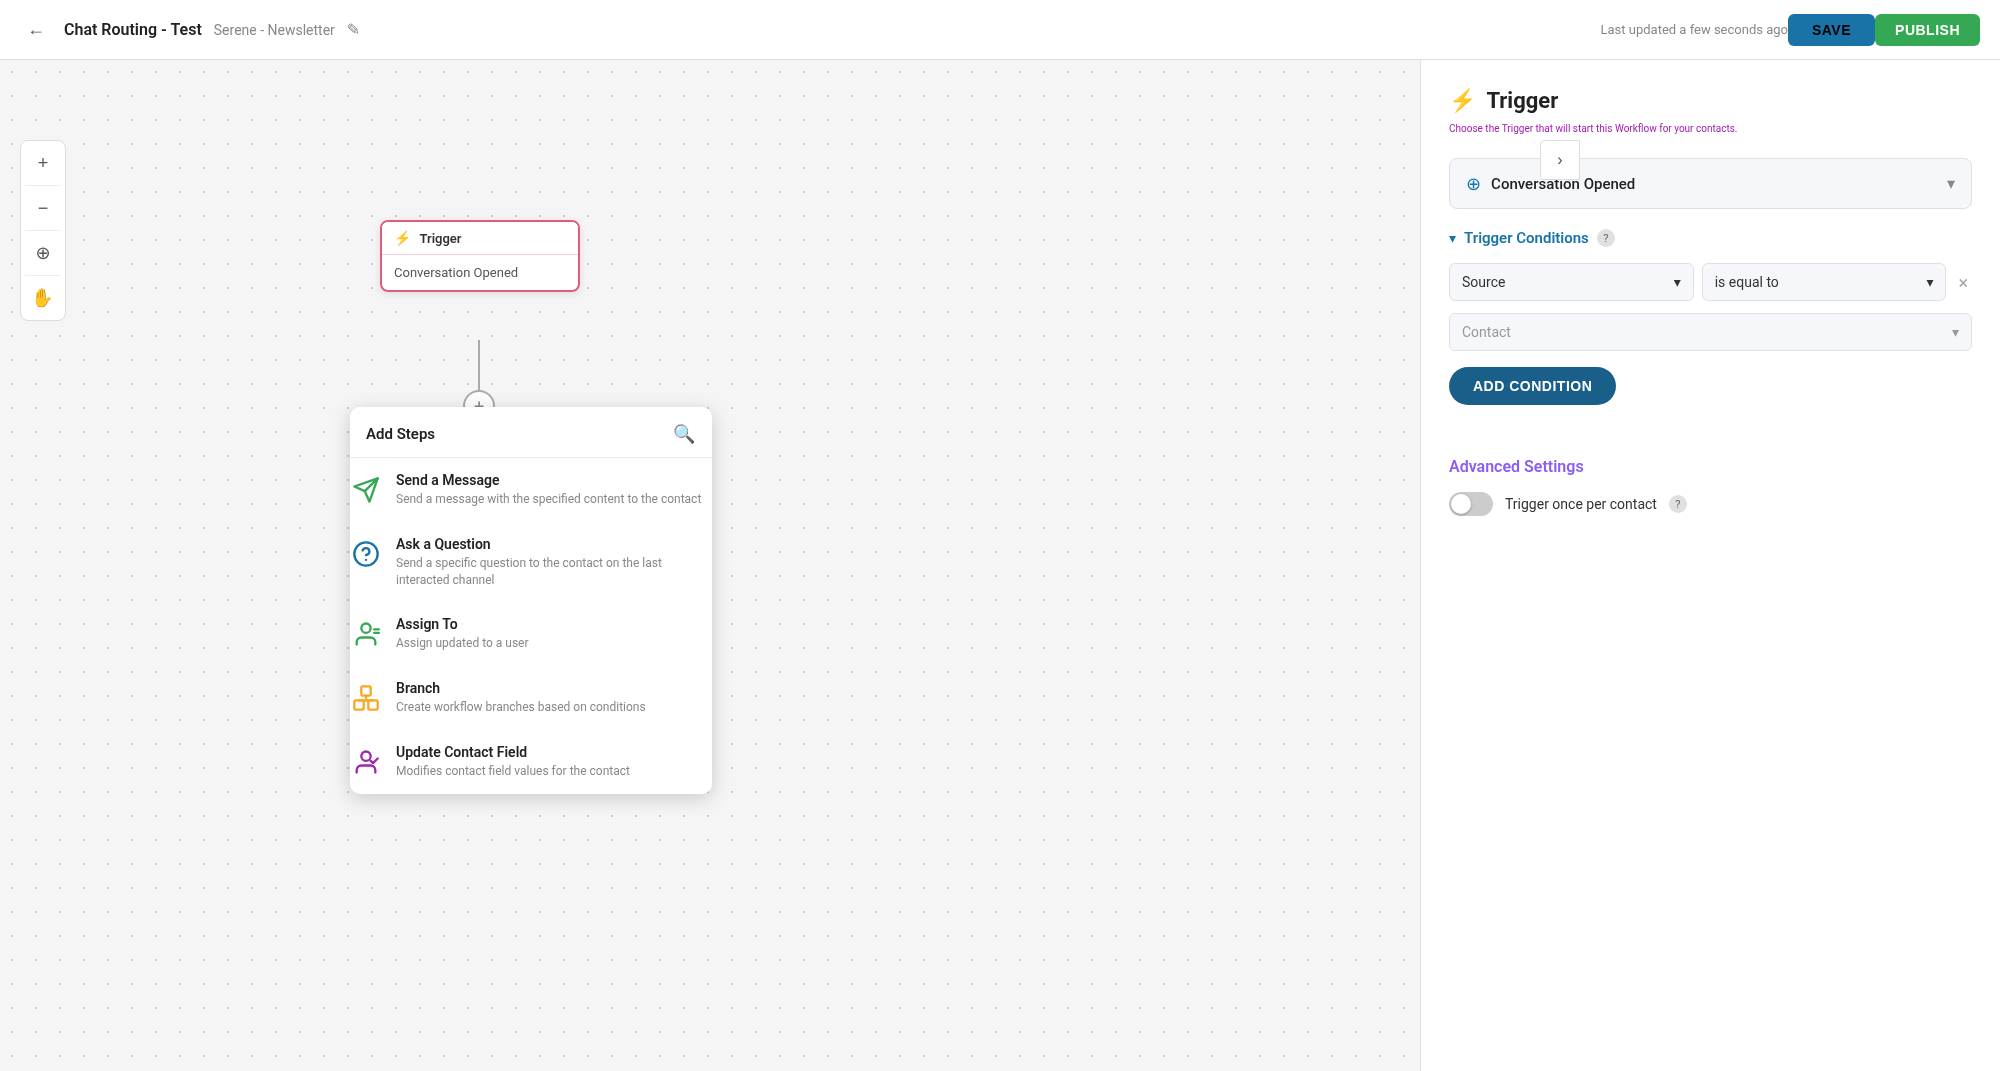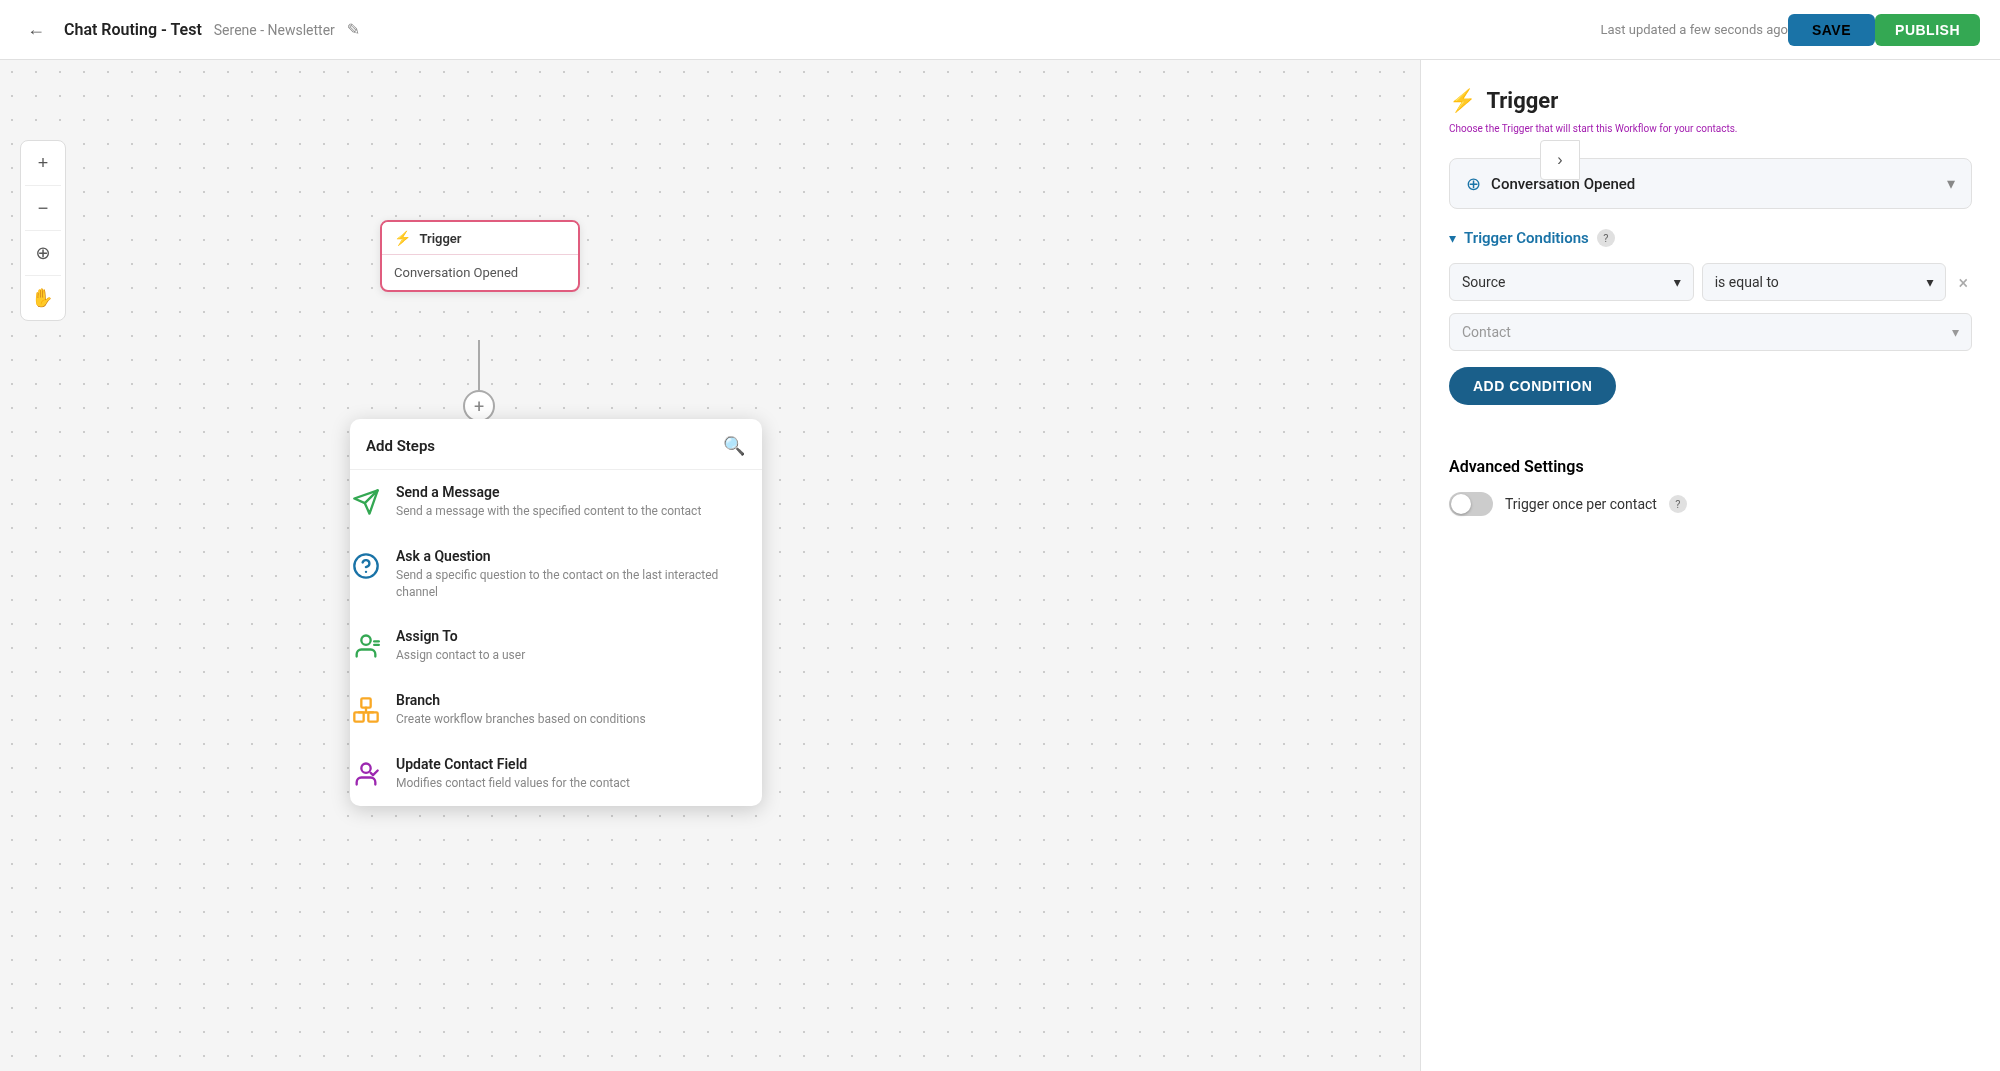--- a/index.html
+++ b/index.html
@@ -74,22 +74,22 @@
       position: absolute; top: 330px; left: 463px;
       width: 32px; height: 32px; border-radius: 50%;
       background: #fff; border: 2px solid #aaa;
       display: flex; align-items: center; justify-content: center;
       font-size: 18px; color: #888; cursor: pointer;
       z-index: 5;
     }
 
     
     .add-steps-panel {
-      position: absolute; top: 359px; left: 350px;
-      width: 412px; background: #fff; border-radius: 10px;
+      position: absolute; top: 347px; left: 350px;
+      width: 362px; background: #fff; border-radius: 10px;
       box-shadow: 0 4px 20px rgba(0,0,0,0.18); z-index: 20;
       overflow: hidden;
     }
     .add-steps-header {
       display: flex; align-items: center; justify-content: space-between;
       padding: 16px 16px 12px 16px; border-bottom: 1px solid #eee;
     }
     .add-steps-title { font-size: 15px; font-weight: 600; color: #222; }
     .search-icon-btn { background: none; border: none; cursor: pointer; color: #888; font-size: 18px; }
     .step-item {
@@ -157,21 +157,21 @@
 
     
     .add-condition-btn {
       background: #1a5f8a; color: #fff; border: none; border-radius: 24px;
       padding: 11px 24px; font-size: 14px; font-weight: 600; cursor: pointer;
       letter-spacing: 0.5px; margin-bottom: 32px;
     }
 
     
     .advanced-settings { margin-top: 20px; }
-    .advanced-title { font-size: 16px; font-weight: 600; color: #000000; margin-bottom: 16px; }
+    .advanced-title { font-size: 16px; font-weight: 600; color: #8b5cf6; margin-bottom: 16px; }
     .toggle-row { display: flex; align-items: center; gap: 12px; }
     .toggle {
       width: 44px; height: 24px; background: #ccc; border-radius: 12px;
       position: relative; cursor: pointer; flex-shrink: 0;
     }
     .toggle-knob {
       width: 20px; height: 20px; background: #fff; border-radius: 50%;
       position: absolute; top: 2px; left: 2px;
       box-shadow: 0 1px 3px rgba(0,0,0,0.3);
     }
@@ -270,21 +270,21 @@
       <div class="step-item-icon icon-assign">
         <svg width="28" height="28" viewBox="0 0 24 24" fill="none" stroke="#34a853" stroke-width="2" stroke-linecap="round" stroke-linejoin="round">
           <path d="M20 21v-2a4 4 0 0 0-4-4H8a4 4 0 0 0-4 4v2"></path>
           <circle cx="12" cy="7" r="4"></circle>
           <line x1="19" y1="8" x2="23" y2="8"></line>
           <line x1="23" y1="11" x2="19" y2="11"></line>
         </svg>
       </div>
       <div class="step-item-content">
         <div class="step-item-title">Assign To</div>
-        <div class="step-item-desc">Assign contact to a user</div>
+        <div class="step-item-desc">Assign updated to a user</div>
       </div>
     </div>
 
     <div class="step-item">
       <div class="step-item-icon icon-branch">
         <svg width="28" height="28" viewBox="0 0 24 24" fill="none" stroke="#f9a825" stroke-width="2" stroke-linecap="round" stroke-linejoin="round">
           <rect x="2" y="14" width="8" height="8" rx="1" ry="1"></rect>
           <rect x="14" y="14" width="8" height="8" rx="1" ry="1"></rect>
           <rect x="8" y="2" width="8" height="8" rx="1" ry="1"></rect>
           <line x1="12" y1="10" x2="12" y2="14"></line>

